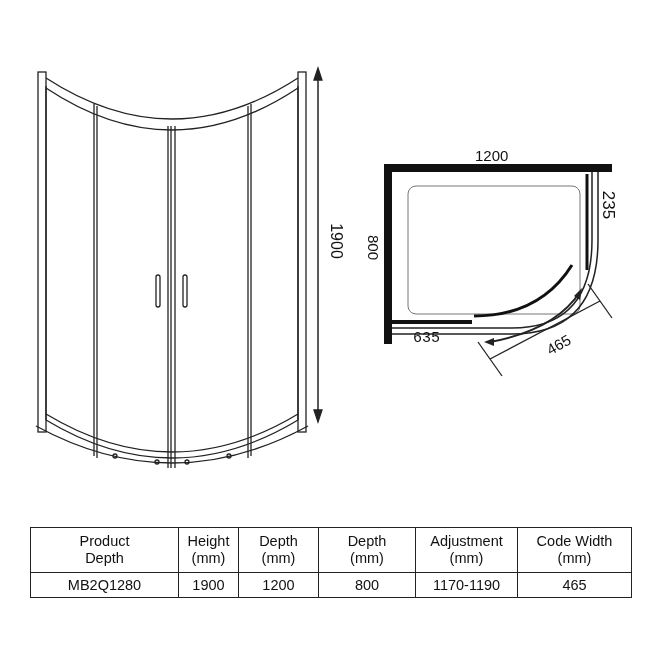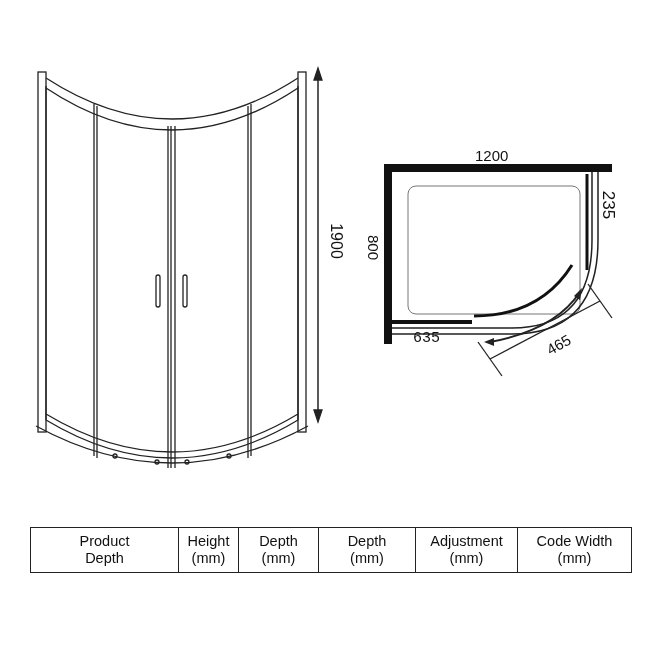--- a/index.html
+++ b/index.html
@@ -82,14 +82,22 @@
 <table>
   <tbody>
       <tr>
     <th style="width:147px"><span>Product</span><br><span>Depth</span></th>
     <th style="width:59px"><span>Height</span><br><span>(mm)</span></th>
     <th style="width:79px"><span>Depth</span><br><span>(mm)</span></th>
     <th style="width:96px"><span>Depth</span><br><span>(mm)</span></th>
     <th style="width:101px"><span>Adjustment</span><br><span>(mm)</span></th>
     <th style="width:113px"><span>Code Width</span><br><span>(mm)</span></th>
   </tr>
+  <tr>
+    <td>MB2Q1280</td>
+    <td>1900</td>
+    <td>1200</td>
+    <td>800</td>
+    <td>1170-1190</td>
+    <td>465</td>
+  </tr>
 </tbody>
   </table>
 
 </body></html>

